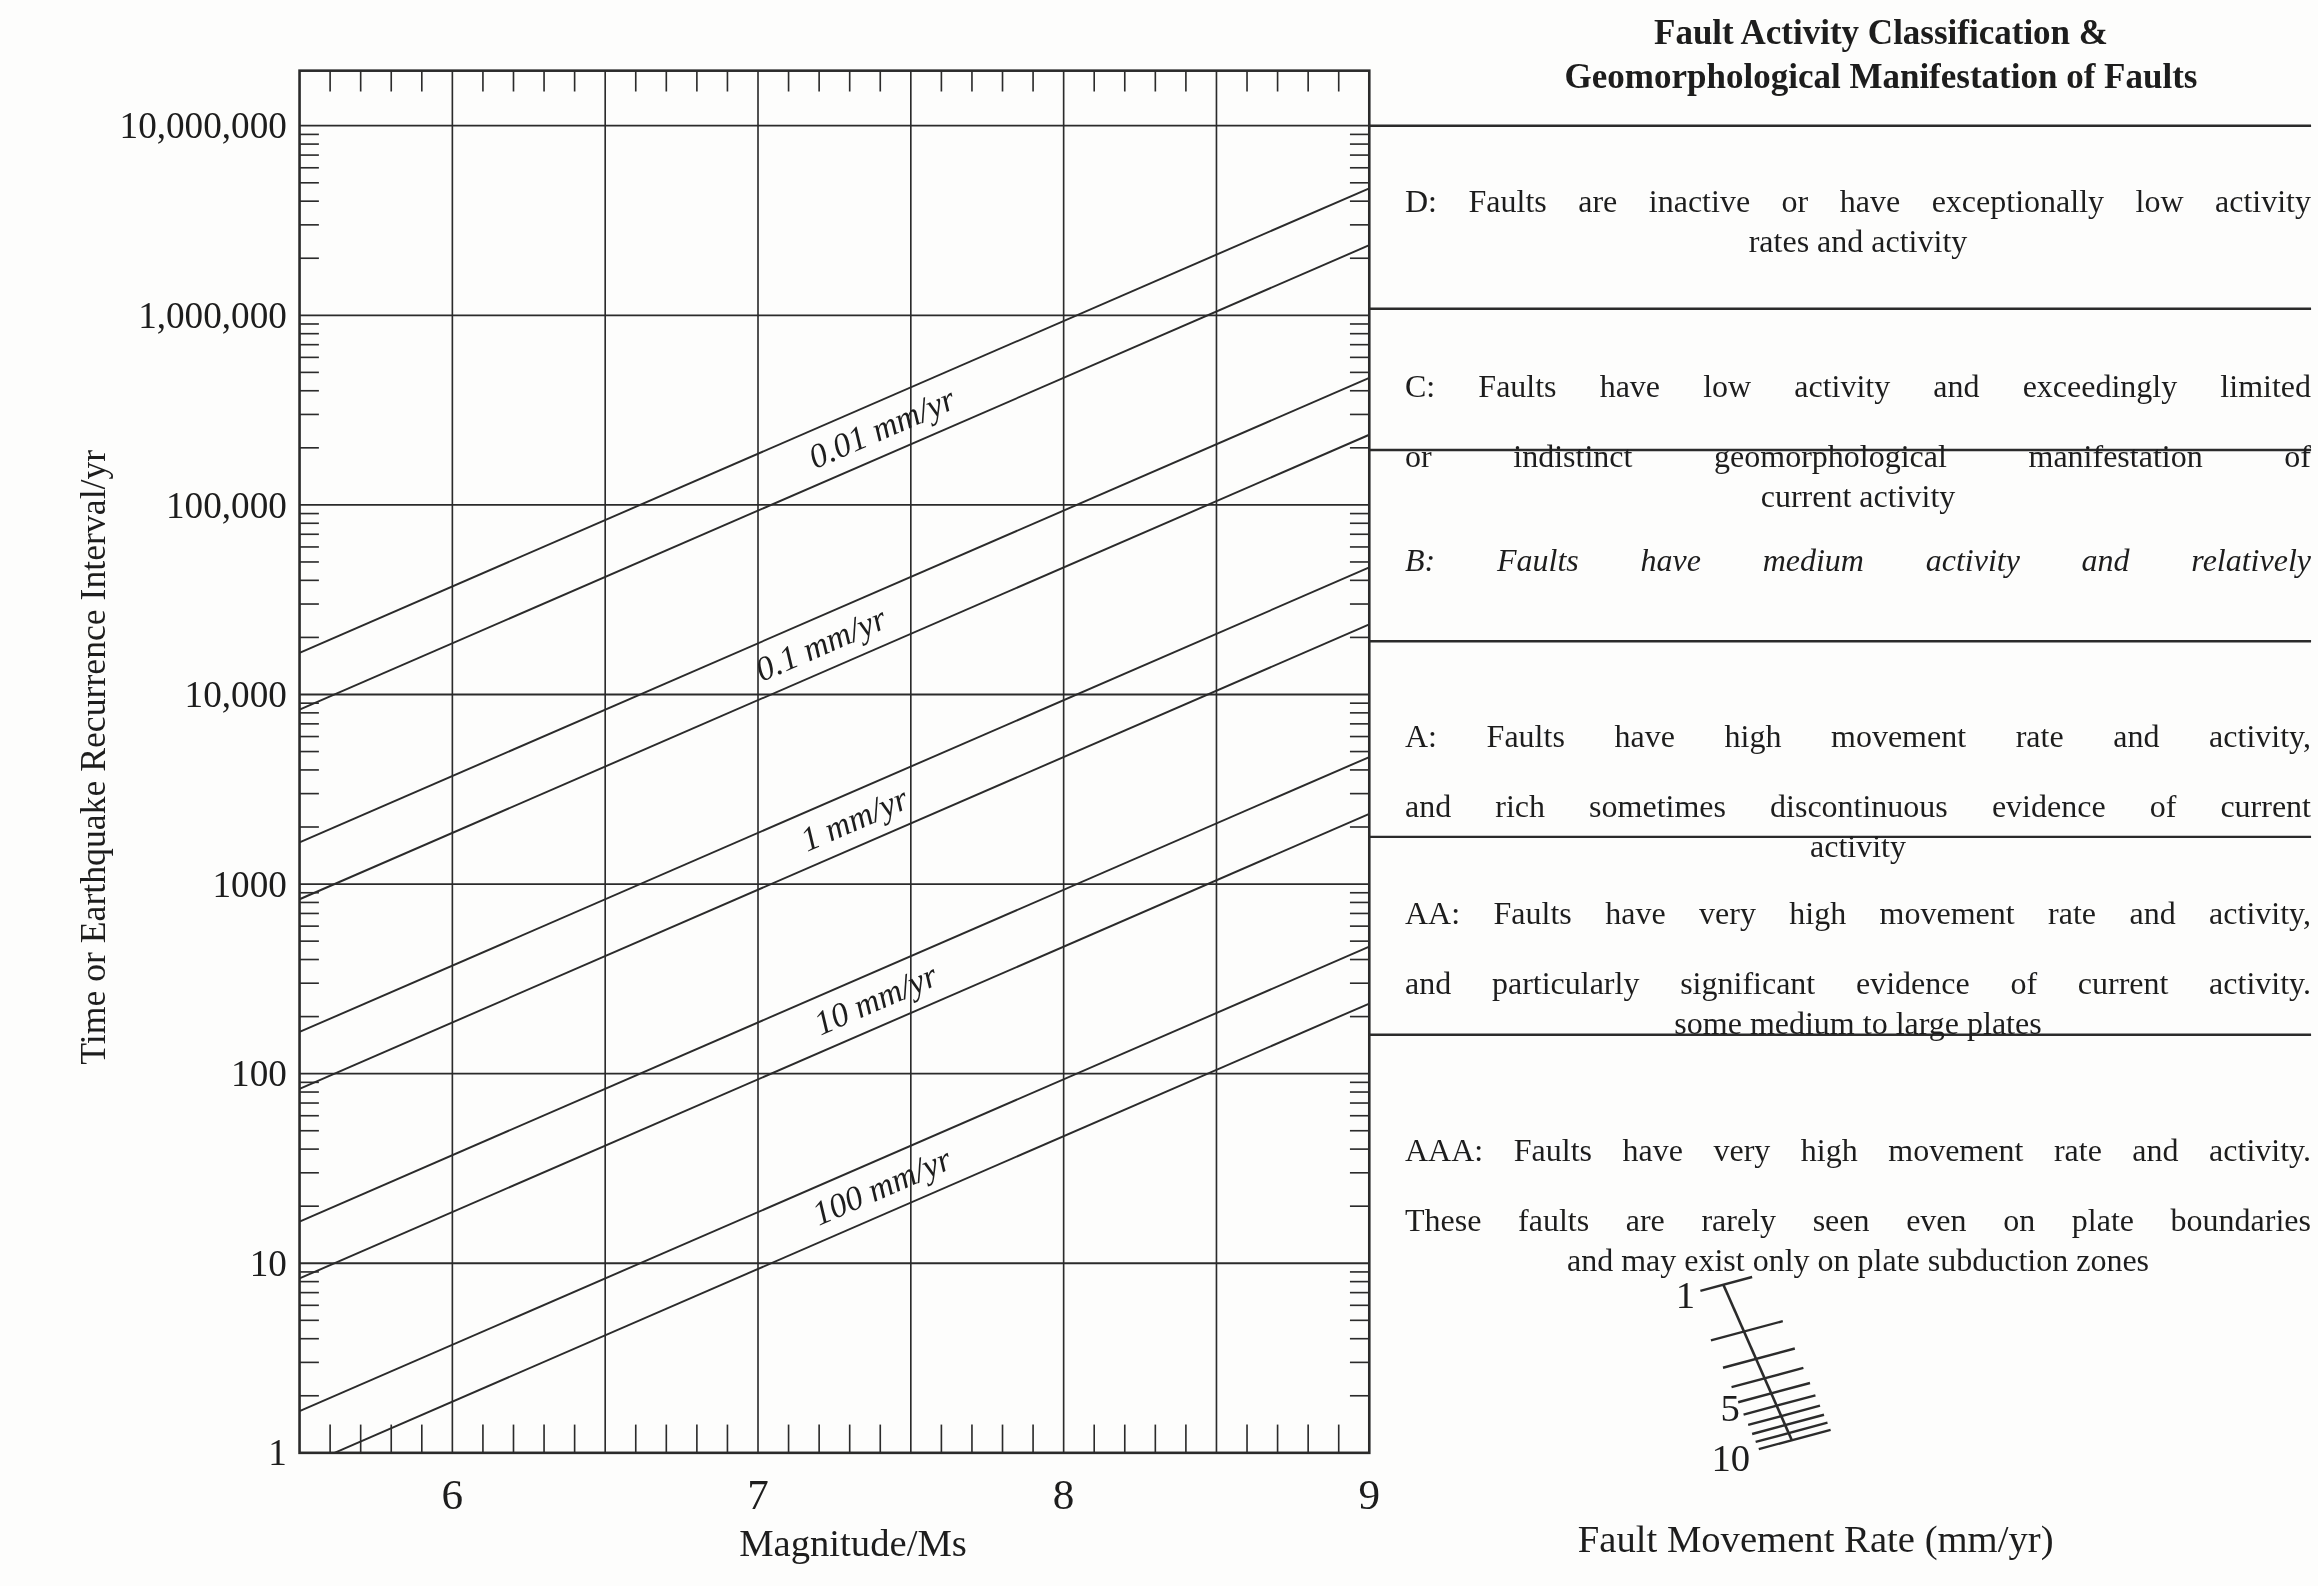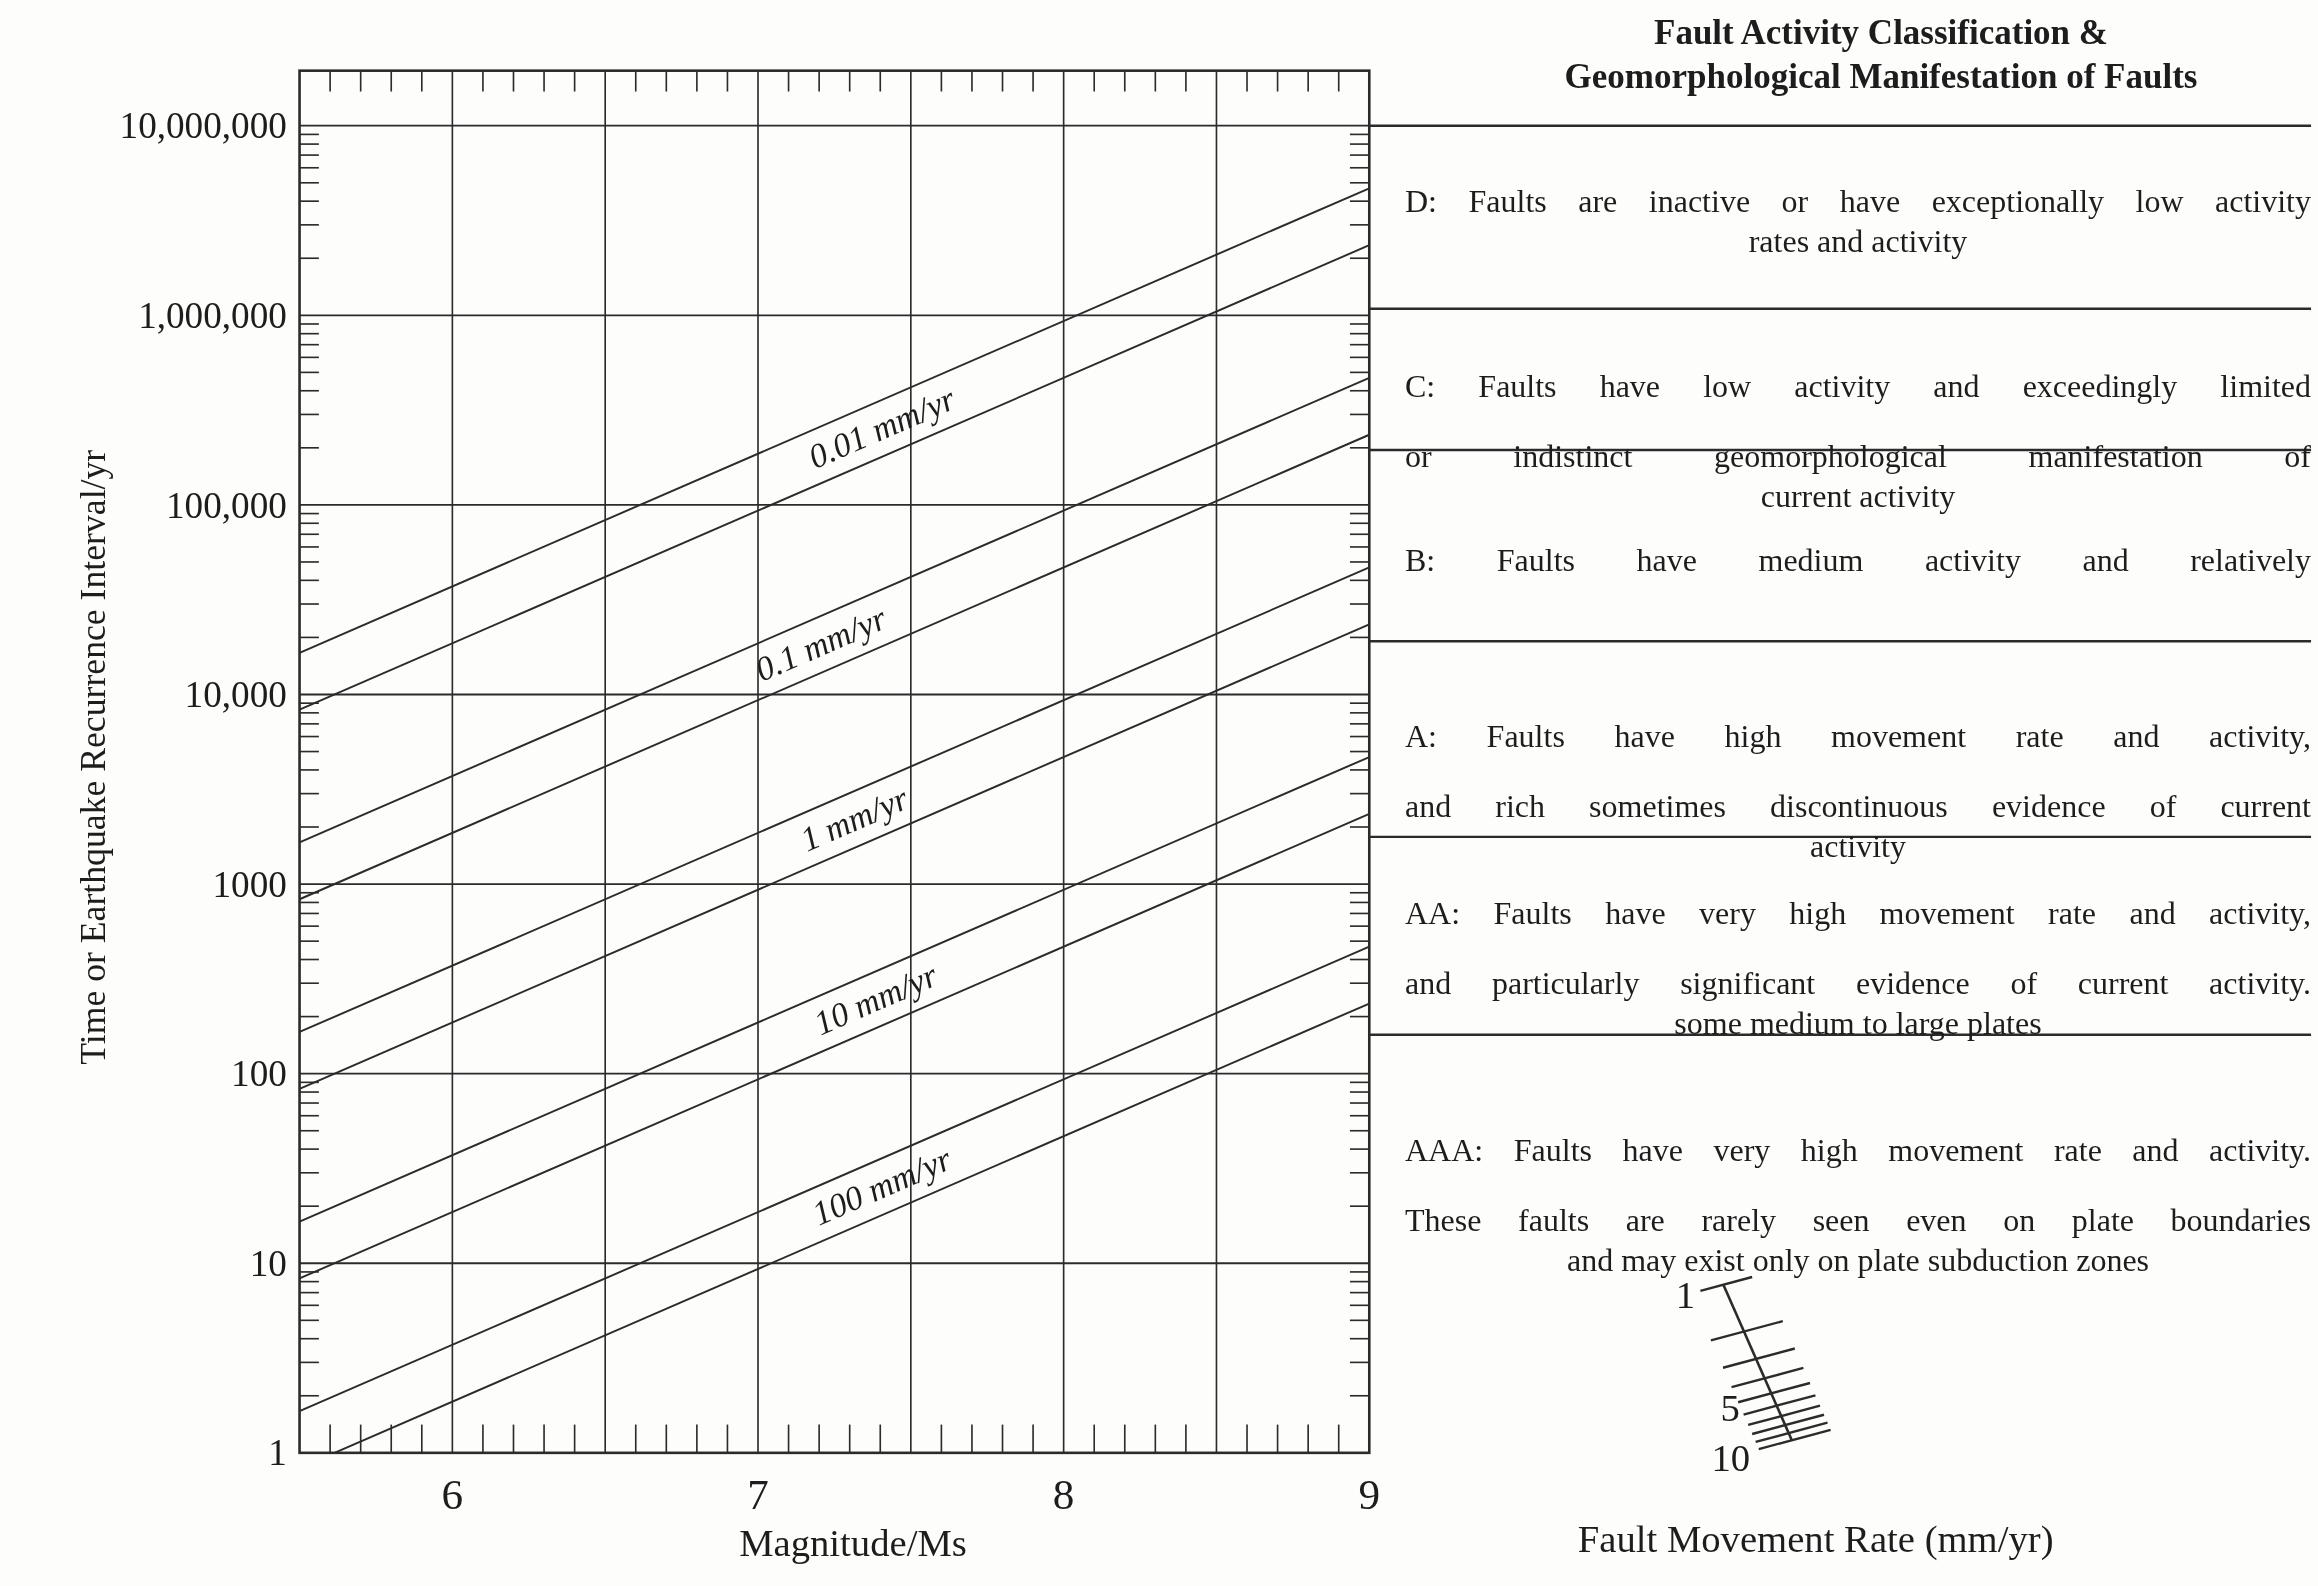--- a/index.html
+++ b/index.html
@@ -274,21 +274,21 @@
   <div id="zones">
       <div class="zone" style="top: 151px;">
         <div class="jline">D: Faults are inactive or have exceptionally low activity</div>
         <div class="lline">rates and activity</div>
       </div>
       <div class="zone" style="top: 336px;">
         <div class="jline">C: Faults have low activity and exceedingly limited</div>
         <div class="jline">or indistinct geomorphological manifestation of</div>
         <div class="lline">current activity</div>
       </div>
-      <div class="zone" style="top: 510px;">
+      <div class="zone" style="top: 510px; font-style: italic;">
         <div class="jline">B: Faults have medium activity and relatively</div>
       </div>
       <div class="zone" style="top: 686px;">
         <div class="jline">A: Faults have high movement rate and activity,</div>
         <div class="jline">and rich sometimes discontinuous evidence of current</div>
         <div class="lline">activity</div>
       </div>
       <div class="zone" style="top: 863px;">
         <div class="jline">AA: Faults have very high movement rate and activity,</div>
         <div class="jline">and particularly significant evidence of current activity.</div>

